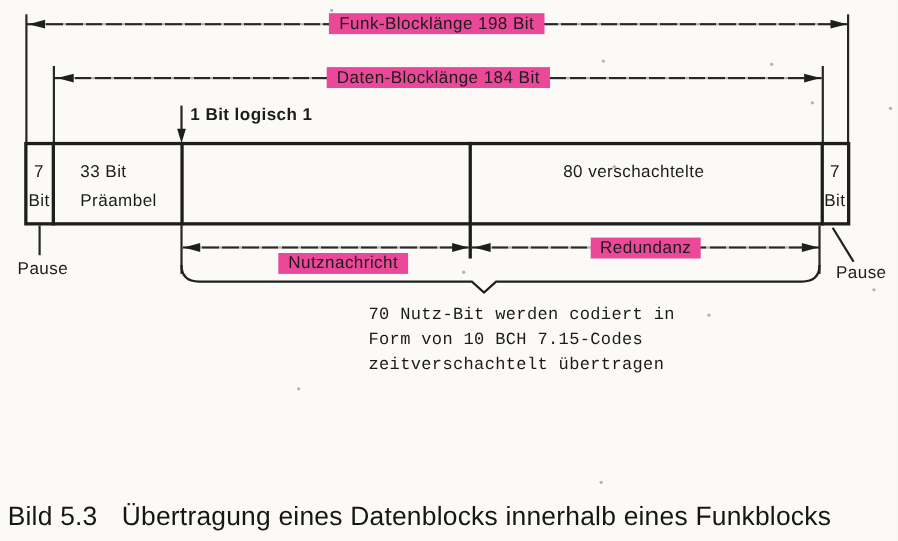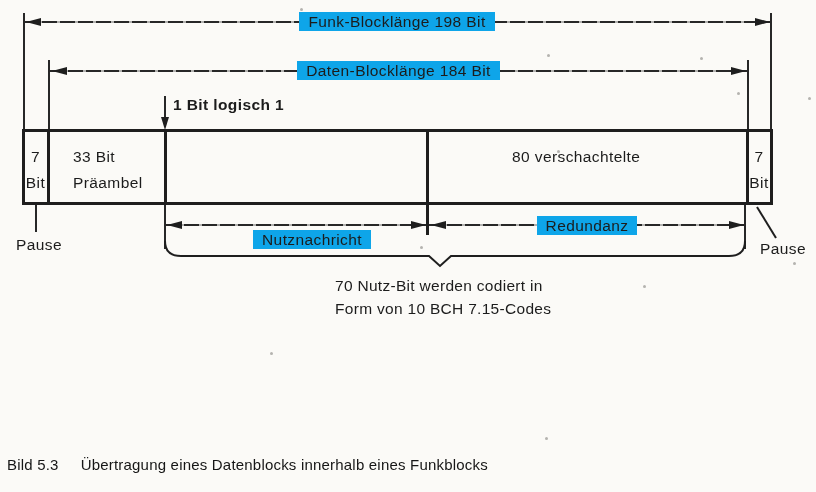--- a/index.html
+++ b/index.html
@@ -11,27 +11,27 @@
   }
   
   .hl{position:absolute;height:2px;background:repeating-linear-gradient(90deg,#272727 0 15px,rgba(39,39,39,.35) 15px 18px);}
   .vl{position:absolute;width:2px;background:#272727;}
   .vl3{position:absolute;width:3px;background:#1e1e1e;}
   .ah{position:absolute;width:0;height:0;}
   .ah-left{border-top:4px solid transparent;border-bottom:4px solid transparent;border-right:15px solid #1e1e1e;}
   .ah-right{border-top:4px solid transparent;border-bottom:4px solid transparent;border-left:15px solid #1e1e1e;}
   .ah-down{border-left:4px solid transparent;border-right:4px solid transparent;border-top:13px solid #1e1e1e;}
   .dimwrap{position:absolute;text-align:center;z-index:3;}
-  .dimlabel{display:inline-block;background:#0ea5e9;padding:0 9px;font-size:15.5px;letter-spacing:.4px;white-space:nowrap;color:#1c1c1c;line-height:19px;}
+  .dimlabel{display:inline-block;background:#ec4899;padding:0 9px;font-size:15.5px;letter-spacing:.4px;white-space:nowrap;color:#1c1c1c;line-height:19px;}
   .txt{position:absolute;font-size:15.5px;letter-spacing:.4px;color:#1c1c1c;white-space:nowrap;line-height:19px;}
   .cell{position:absolute;top:144px;font-size:15.5px;letter-spacing:.4px;color:#1c1c1c;line-height:26px;white-space:nowrap;z-index:2;}
   .cell.center{text-align:center;}
   .mainbox{position:absolute;left:22px;top:129px;width:751px;height:76px;border:3px solid #1e1e1e;box-sizing:border-box;background:transparent;z-index:1;}
-  .note{position:absolute;left:335px;top:275px;font-size:15.5px;letter-spacing:.3px;line-height:22.5px;color:#1c1c1c;white-space:nowrap;}
-  .caption{position:absolute;left:7px;top:456px;font-size:15px;letter-spacing:.2px;color:#161616;white-space:nowrap;}
+  .note{position:absolute;left:335px;top:275px;font-size:15.5px;letter-spacing:.3px;line-height:22.5px;color:#1c1c1c;white-space:nowrap;font-family:Liberation Mono, monospace;}
+  .caption{position:absolute;left:7px;top:456px;font-size:24px;letter-spacing:.2px;color:#161616;white-space:nowrap;}
   .caption .cap-prefix{margin-right:22px;}
   .svg-overlay{position:absolute;left:0;top:0;z-index:2;}
   .speck{position:absolute;width:3px;height:3px;border-radius:50%;background:#8f8d88;opacity:.65;}
 </style>
 </head>
 <body>
 
 <div class="page">
 
   <div class="vl" style="left:23px;top:13px;height:117px;"></div>
@@ -100,20 +100,21 @@
   </div>
 
   <svg class="svg-overlay" width="816" height="492" viewBox="0 0 816 492">
     <path d="M 165 241 Q 165 256 181 256 L 429 256 L 440 266 L 451 256 L 729 256 Q 745 256 745 241" fill="none" stroke="#1e1e1e" stroke-width="2"></path>
     <line x1="757" y1="207" x2="776" y2="238" stroke="#1e1e1e" stroke-width="2"></line>
   </svg>
 
   <div class="note">
     <div>70 Nutz-Bit werden codiert in</div>
     <div>Form von 10 BCH 7.15-Codes</div>
+    <div>zeitverschachtelt übertragen</div>
   </div>
 
   <div class="caption">
     <span class="cap-prefix">Bild 5.3</span><span>Übertragung eines Datenblocks innerhalb eines Funkblocks</span>
   </div>
 
   <div class="speck" style="left:300px;top:8px;"></div>
   <div class="speck" style="left:547px;top:54px;"></div>
   <div class="speck" style="left:700px;top:57px;"></div>
   <div class="speck" style="left:737px;top:92px;"></div>

